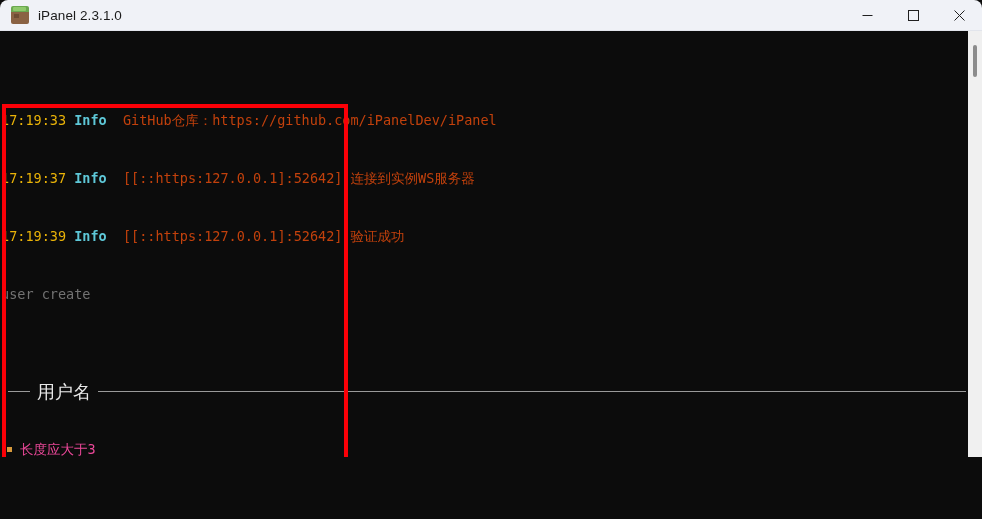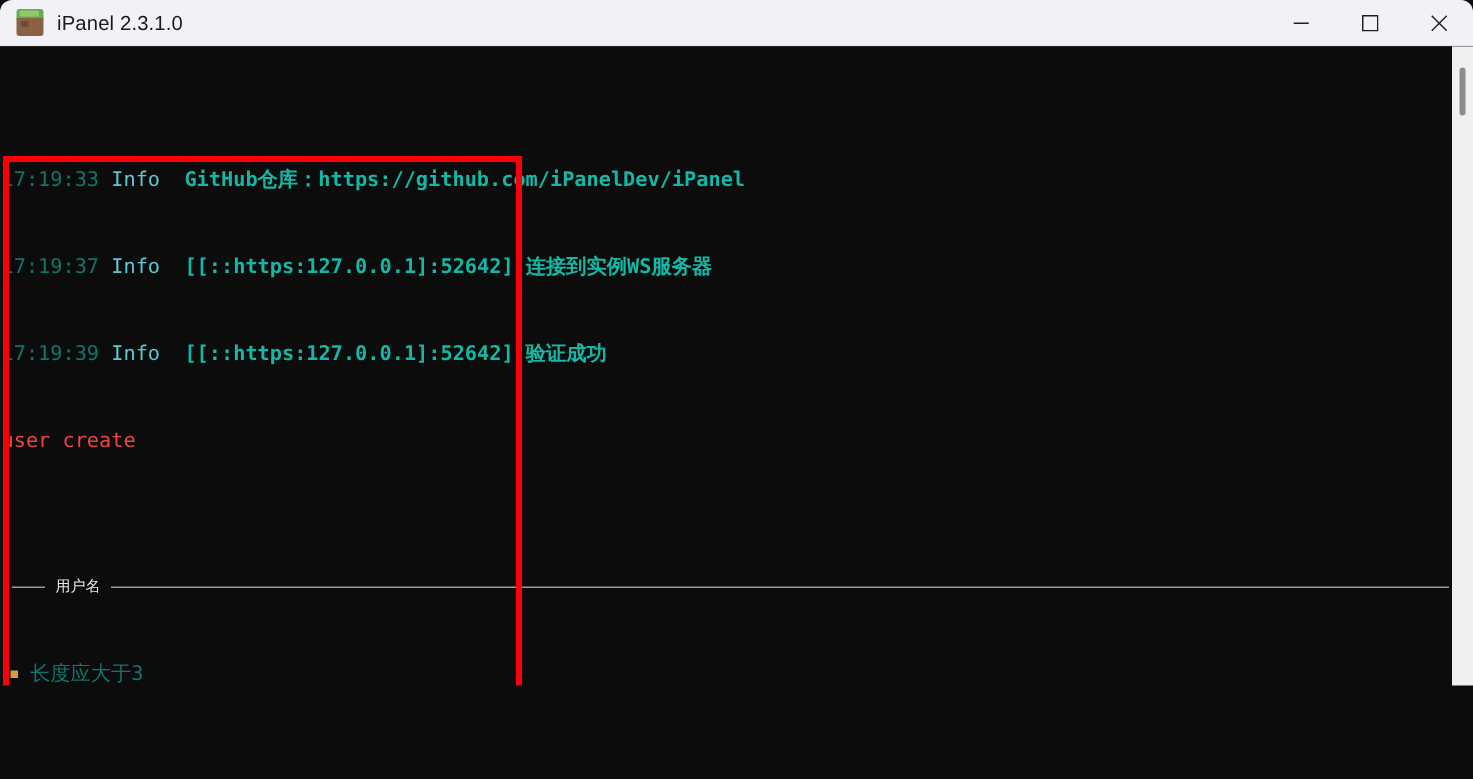--- a/index.html
+++ b/index.html
@@ -84,56 +84,56 @@
   .term-inner {
     position: relative;
     padding: 3px 0 0 1px;
     font-family: "DejaVu Sans Mono", "Liberation Mono", monospace;
     font-size: 13.5px;
     line-height: 19.3px;
     color: #cccccc;
     white-space: pre;
   }
   .line { height: 19.3px; white-space: pre; }
-  .ts { color: #0f766e; }
-  .info { color: #5ec8d8; }
-  .msg { color: #14b8a6; font-weight: bold; }
-  .cmd { color: #ef4444; }
+  .ts { color: #eab308; }
+  .info { color: #5ec8d8; font-weight: bold; }
+  .msg { color: #c2410c; }
+  .cmd { color: #737373; }
 
   
   .section {
     display: flex; align-items: center;
     height: 19.3px;
     margin-top: 1px;
   }
   .sec-dash {
     width: 22px; height: 1px; background: #9a9a9a;
     margin-left: 7px;
   }
   .sec-title {
     color: #e8e8e8;
     padding: 0 7px;
-    font-size: 10px;
+    font-size: 18px;
   }
   .sec-rule {
     flex: 1; height: 1px; background: #9a9a9a;
     margin-right: 2px;
   }
 
   .bullet-line {
     display: flex; align-items: center;
     height: 19.3px; padding-left: 6px;
   }
   .bullet {
     width: 5px; height: 5px;
     background: #d89a3c;
     margin-right: 8px;
     flex: none;
   }
-  .btxt { color: #0f766e; }
+  .btxt { color: #ec4899; }
   .dim { color: #8a8a8a; }
 
   
   #scrollbar {
     position: absolute;
     top: 31px; right: 0;
     width: 14px; height: 488px;
     background: #f0f0f0;
   }
   #scroll-thumb {

